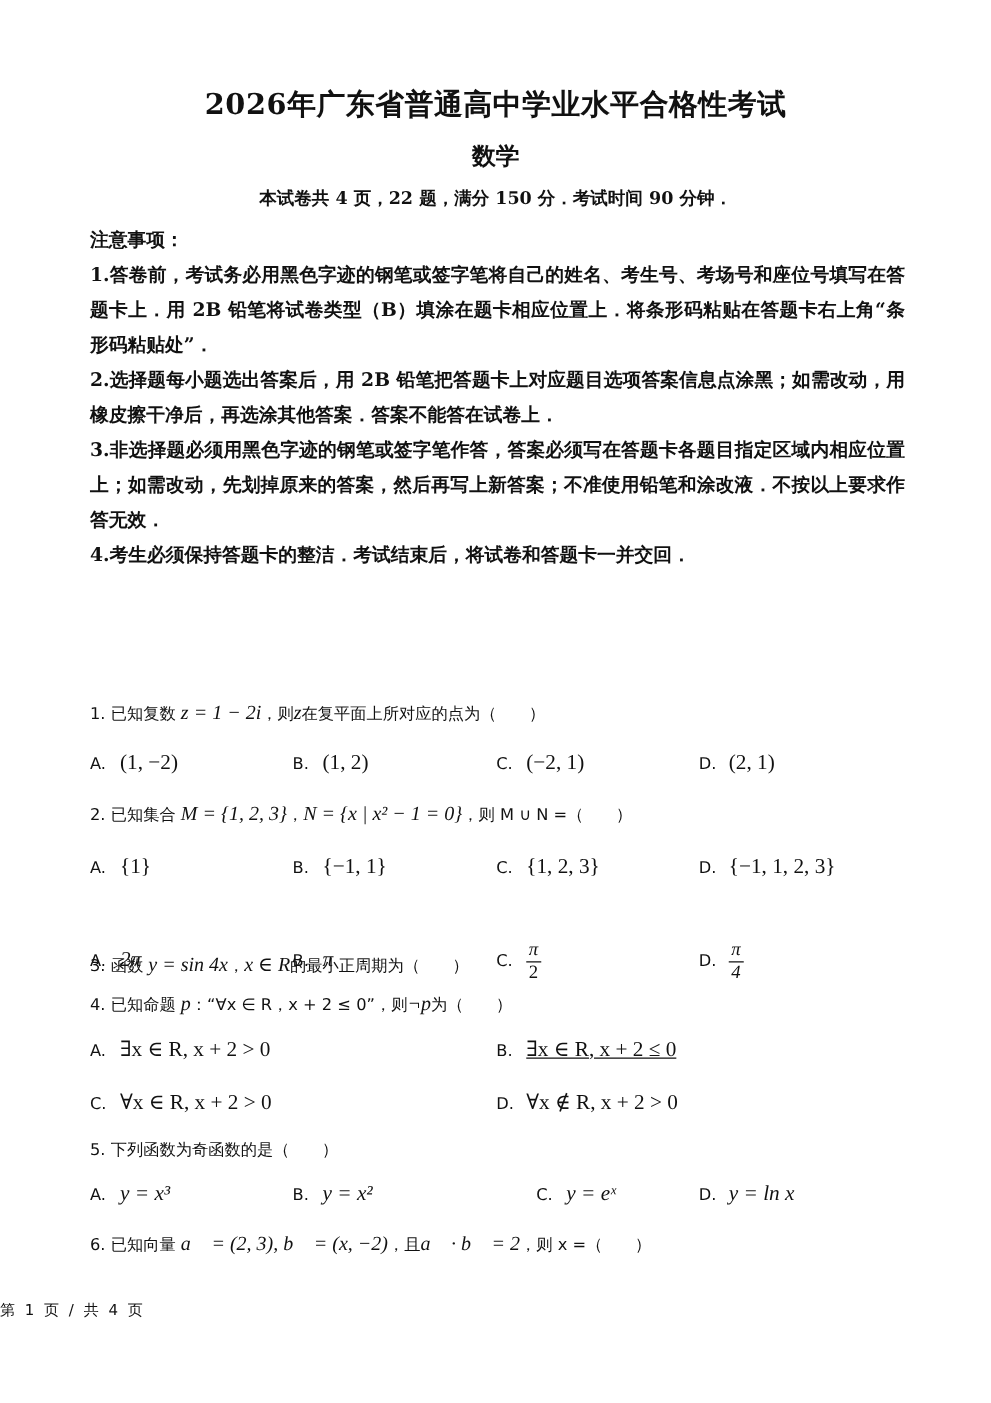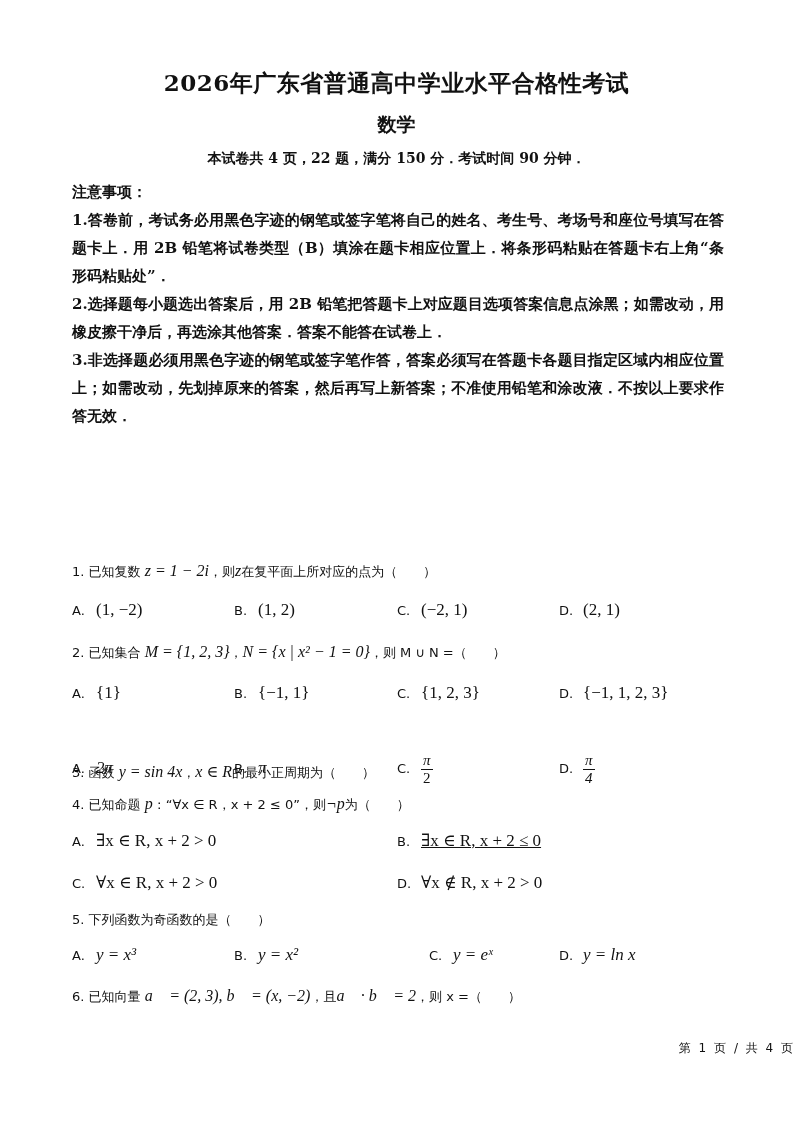--- a/index.html
+++ b/index.html
@@ -31,36 +31,37 @@
   }
   .q .math { font-family: "Liberation Serif", "DejaVu Serif", serif; font-size: 16px; font-style: italic; }
   .opts { position: absolute; left: 72px; width: 650px; height: 30px; font-size: 13px; font-family: "DejaVu Sans", "Liberation Sans", sans-serif; }
   .opt { position: absolute; top: 0; white-space: nowrap; }
   .opt .lbl { display: inline-block; width: 24px; }
   .opt .val { font-family: "Liberation Serif", "DejaVu Serif", serif; font-size: 17px; }
   .frac { display: inline-block; vertical-align: middle; text-align: center; font-family: "Liberation Serif", serif; font-size: 15px; line-height: 17px; }
   .frac .num { display: block; border-bottom: 1px solid #111; padding: 0 2px; font-style: italic; }
   .frac .den { display: block; }
   .footer {
-    position: absolute; left: 0; width: 793px; top: 1040px; text-align: right;
+    position: absolute; left: 0; width: 793px; top: 1040px; text-align: left;
     font-size: 12px; font-family: "DejaVu Sans", "Liberation Sans", sans-serif; word-spacing: 4px;
   }
 </style>
 </head>
 <body>
 
 <div class="title">2026年广东省普通高中学业水平合格性考试</div>
 <div class="subtitle">数学</div>
 <div class="meta">本试卷共 4 页，22 题，满分 150 分．考试时间 90 分钟．</div>
 
 <div class="notice" style="top:178px;">
   <p>注意事项：</p>
   <p>1.答卷前，考试务必用黑色字迹的钢笔或签字笔将自己的姓名、考生号、考场号和座位号填写在答题卡上．用 2B 铅笔将试卷类型（B）填涂在题卡相应位置上．将条形码粘贴在答题卡右上角“条形码粘贴处”．</p>
   <p>2.选择题每小题选出答案后，用 2B 铅笔把答题卡上对应题目选项答案信息点涂黑；如需改动，用橡皮擦干净后，再选涂其他答案．答案不能答在试卷上．</p>
   <p>3.非选择题必须用黑色字迹的钢笔或签字笔作答，答案必须写在答题卡各题目指定区域内相应位置上；如需改动，先划掉原来的答案，然后再写上新答案；不准使用铅笔和涂改液．不按以上要求作答无效．</p>
+  <p>4.考生必须保持答题卡的整洁．考试结束后，将试卷和答题卡一并交回．</p>
 </div>
 
 <div class="q" style="top:562px;">
   <span>1.</span>
   <span>已知复数</span>
   <span class="math">z = 1 − 2i</span><span>，则</span><span class="math">z</span><span>在复平面上所对应的点为（　　）</span>
 </div>
 <div class="opts" style="top:600px;">
   <div class="opt" style="left:0;"><span class="lbl">A.</span><span class="val">(1, −2)</span></div>
   <div class="opt" style="left:162px;"><span class="lbl">B.</span><span class="val">(1, 2)</span></div>

